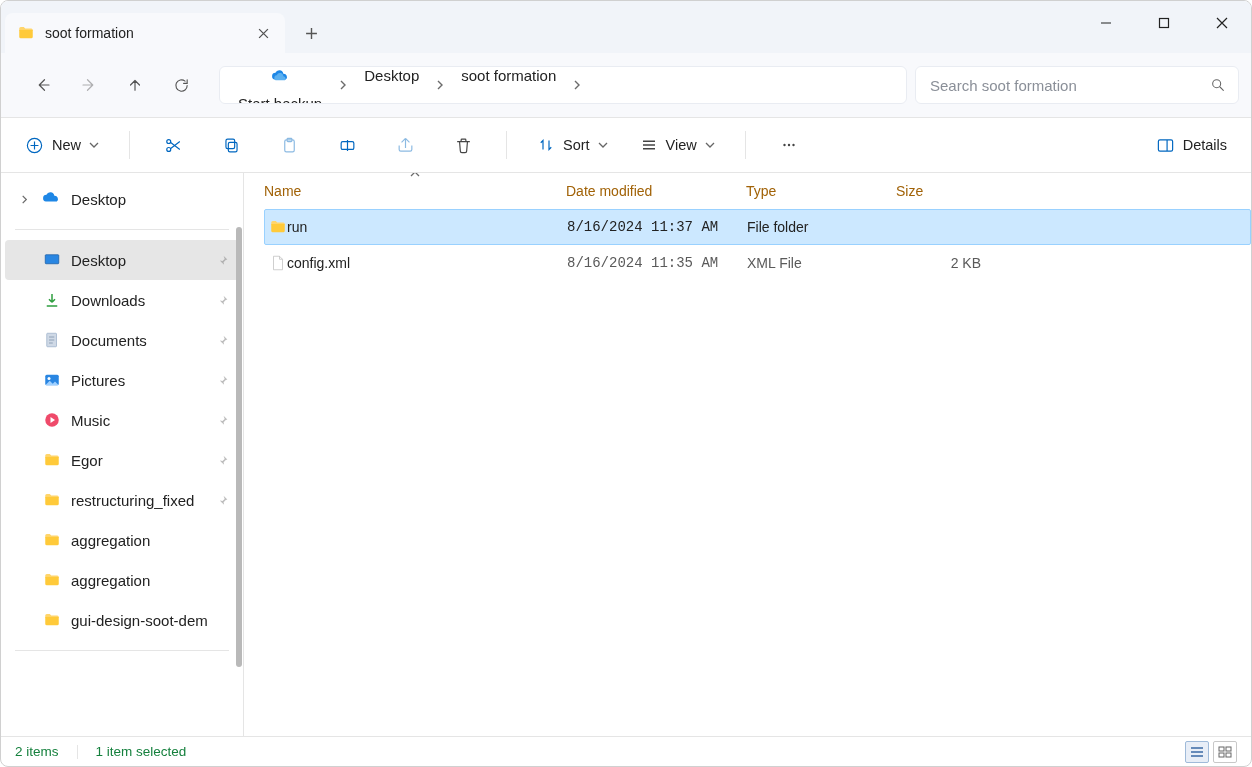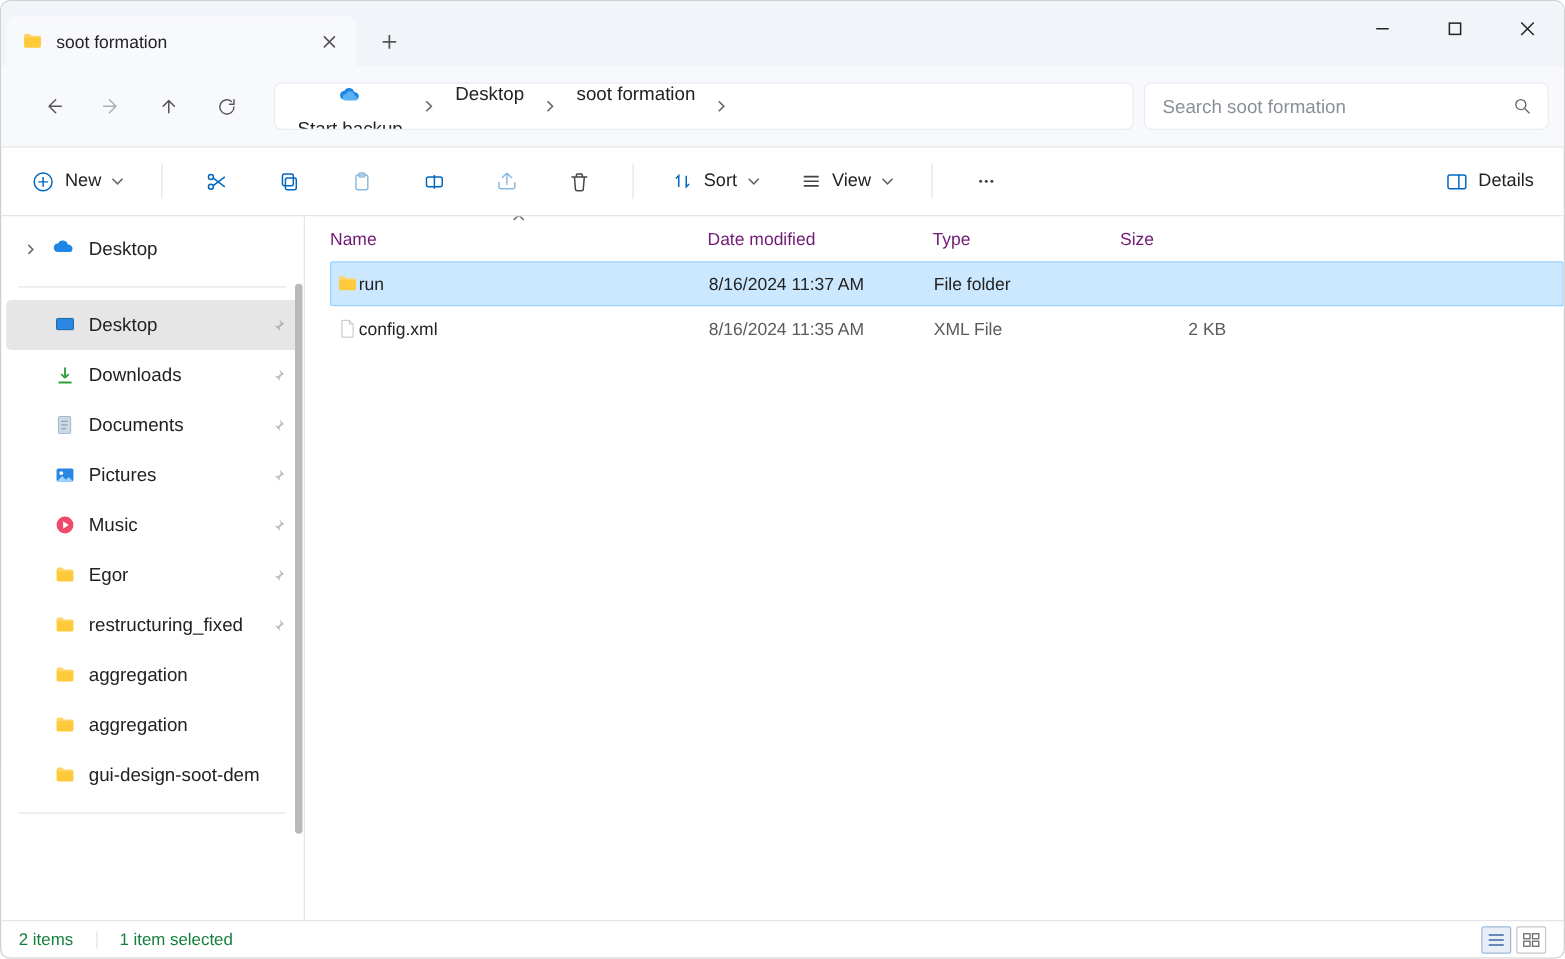--- a/index.html
+++ b/index.html
@@ -204,21 +204,21 @@
   }
   .side-indent { padding-left: 38px !important; }
   
   .main {
     flex: 1; display: flex; flex-direction: column;
     overflow: hidden;
   }
   .columns {
     display: flex; align-items: center;
     height: 36px;
-    color: #701a75;
+    color: #a16207;
     font-size: 14px;
     padding-left: 20px;
   }
   .col {
     display: flex; align-items: center;
     gap: 6px;
     border-right: 1px solid transparent;
     height: 100%;
   }
   .col.name { width: 302px; position: relative; }
@@ -239,21 +239,21 @@
     height: 36px;
     border: 1px solid transparent;
     border-radius: 2px;
   }
   .row.selected {
     background: var(--selected-bg);
     border-color: var(--selected-border);
   }
   .cell { display: flex; align-items: center; }
   .cell.name { width: 302px; padding-left: 4px; }
-  .cell.date { width: 180px; color: var(--text-muted); }
+  .cell.date { width: 180px; color: var(--text-muted); font-family: Liberation Mono, monospace; }
   .cell.type { width: 150px; color: var(--text-muted); }
   .cell.size { width: 96px; color: var(--text-muted); justify-content: flex-end; padding-right: 12px; }
   .row.selected .cell.date,
   .row.selected .cell.type,
   .row.selected .cell.size { color: var(--text); }
   
   .statusbar {
     height: 30px;
     border-top: 1px solid var(--border);
     display: flex; align-items: center;

